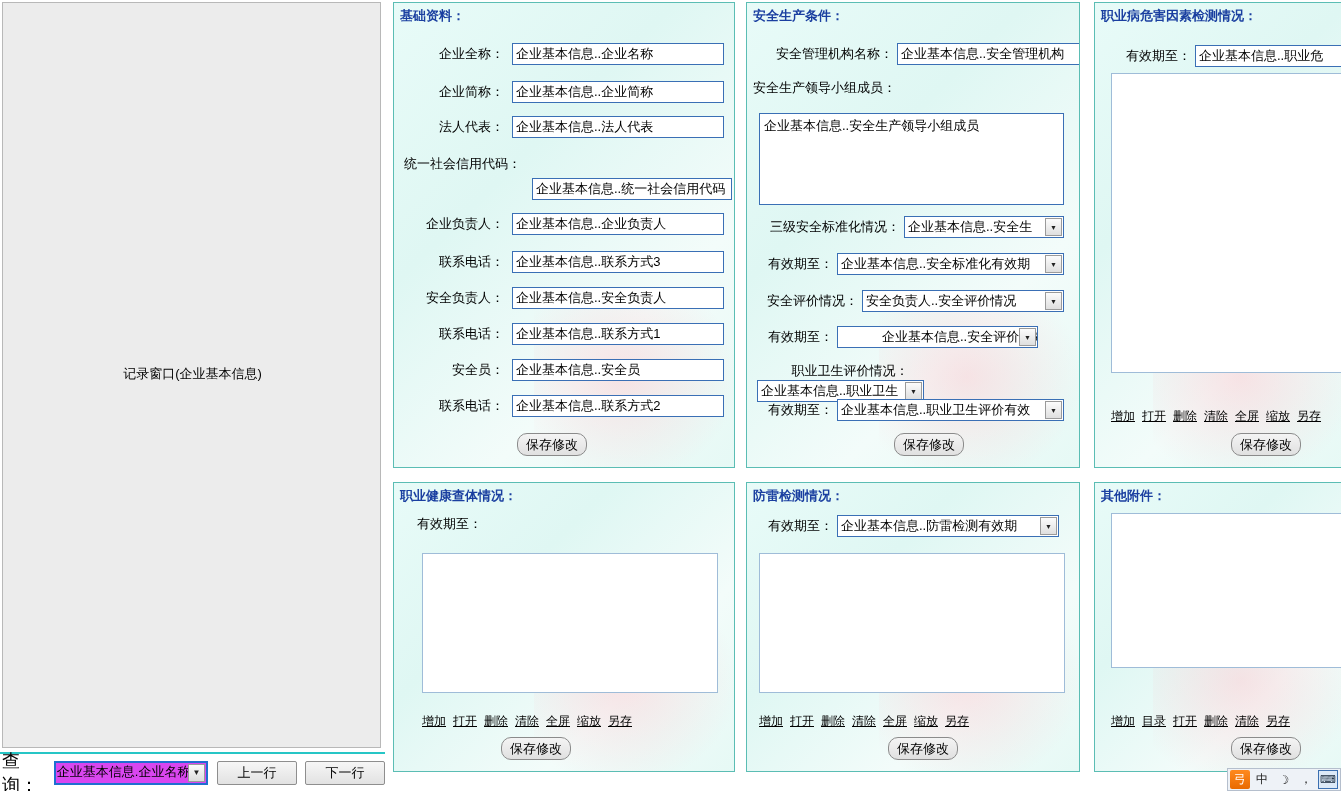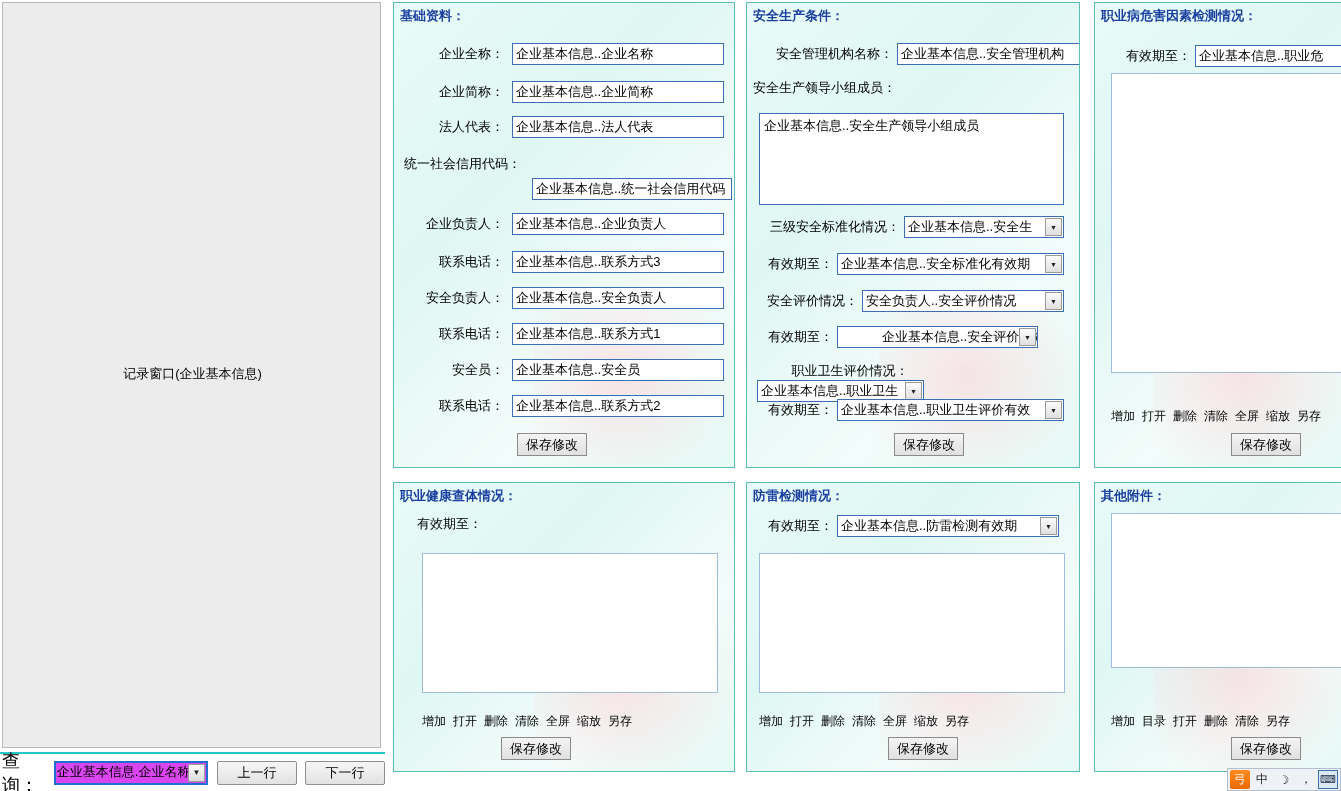--- a/index.html
+++ b/index.html
@@ -168,29 +168,30 @@
     background: #ffffff;
   }
   .linkbar {
     position: absolute;
     display: flex;
     gap: 7px;
     font-size: 12px;
   }
   .linkbar span {
     color: #000;
+    text-decoration: underline;
     white-space: nowrap;
   }
   .savebtn {
     position: absolute;
     height: 23px;
     min-width: 70px;
     background: linear-gradient(#f4f4f4,#e0e0e0);
     border: 1px solid #8b8b8b;
-    border-radius: 0;
+    border-radius: 10px;
     font-size: 13px;
     color: #000;
     display: flex; align-items: center; justify-content: center;
   }
 
   
   .ime {
     position: absolute;
     right: 0; bottom: 0;
     height: 23px;

